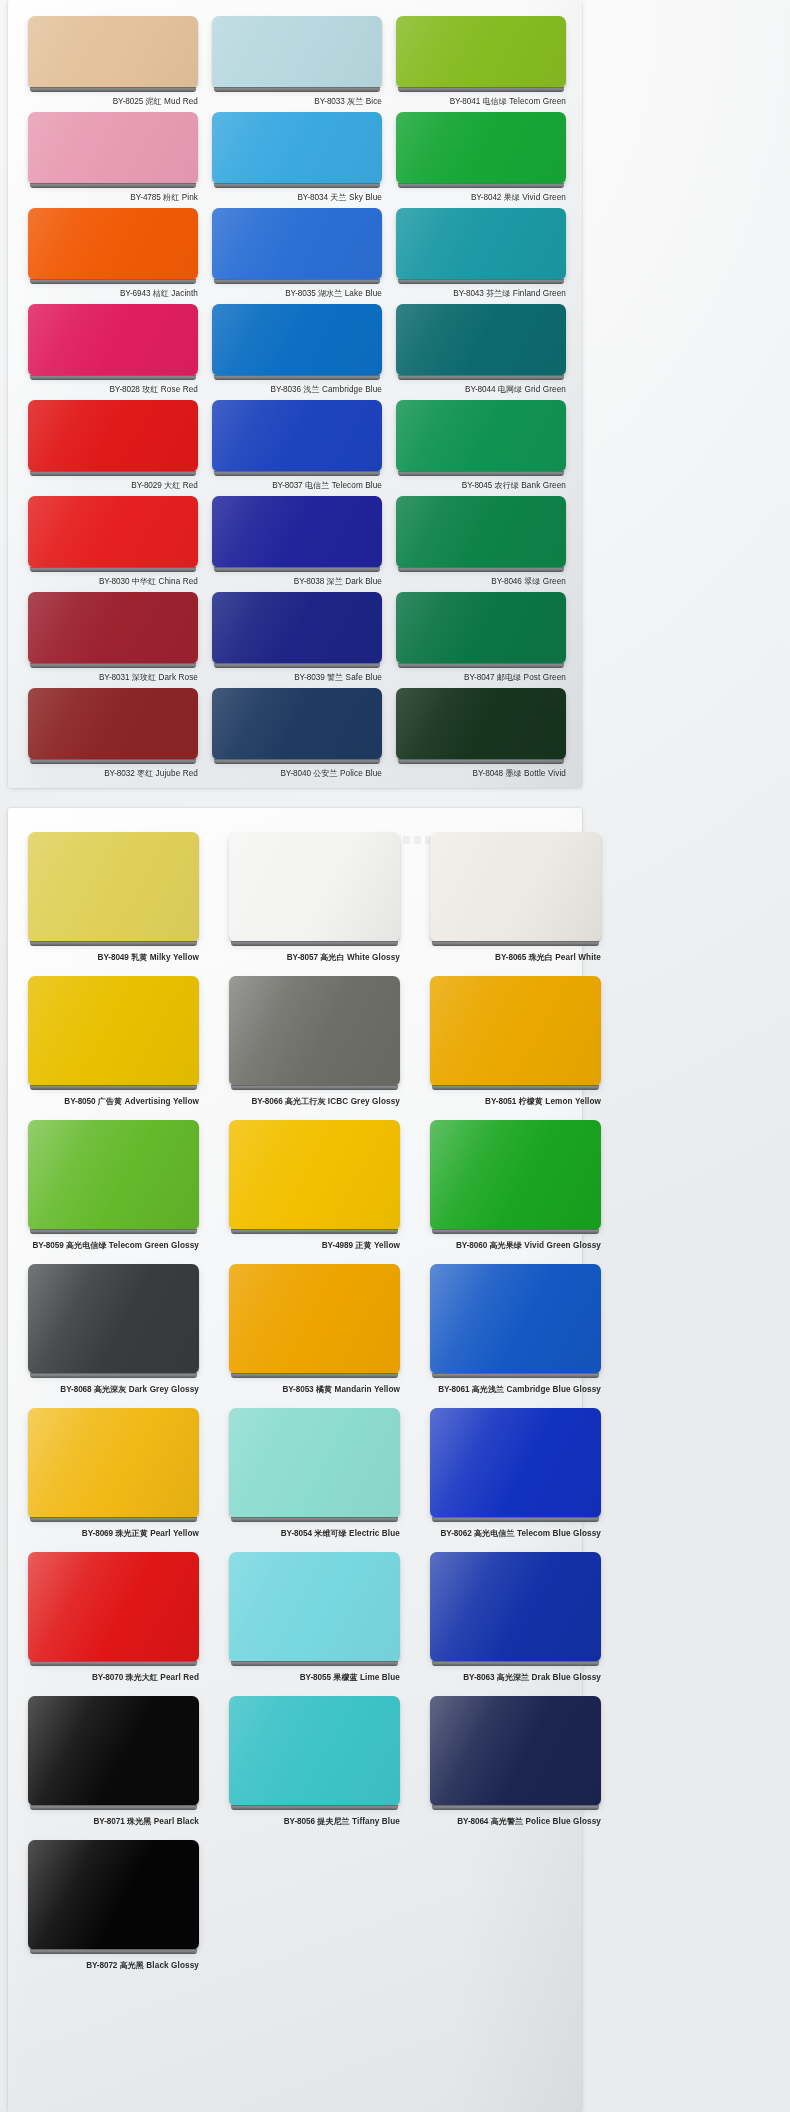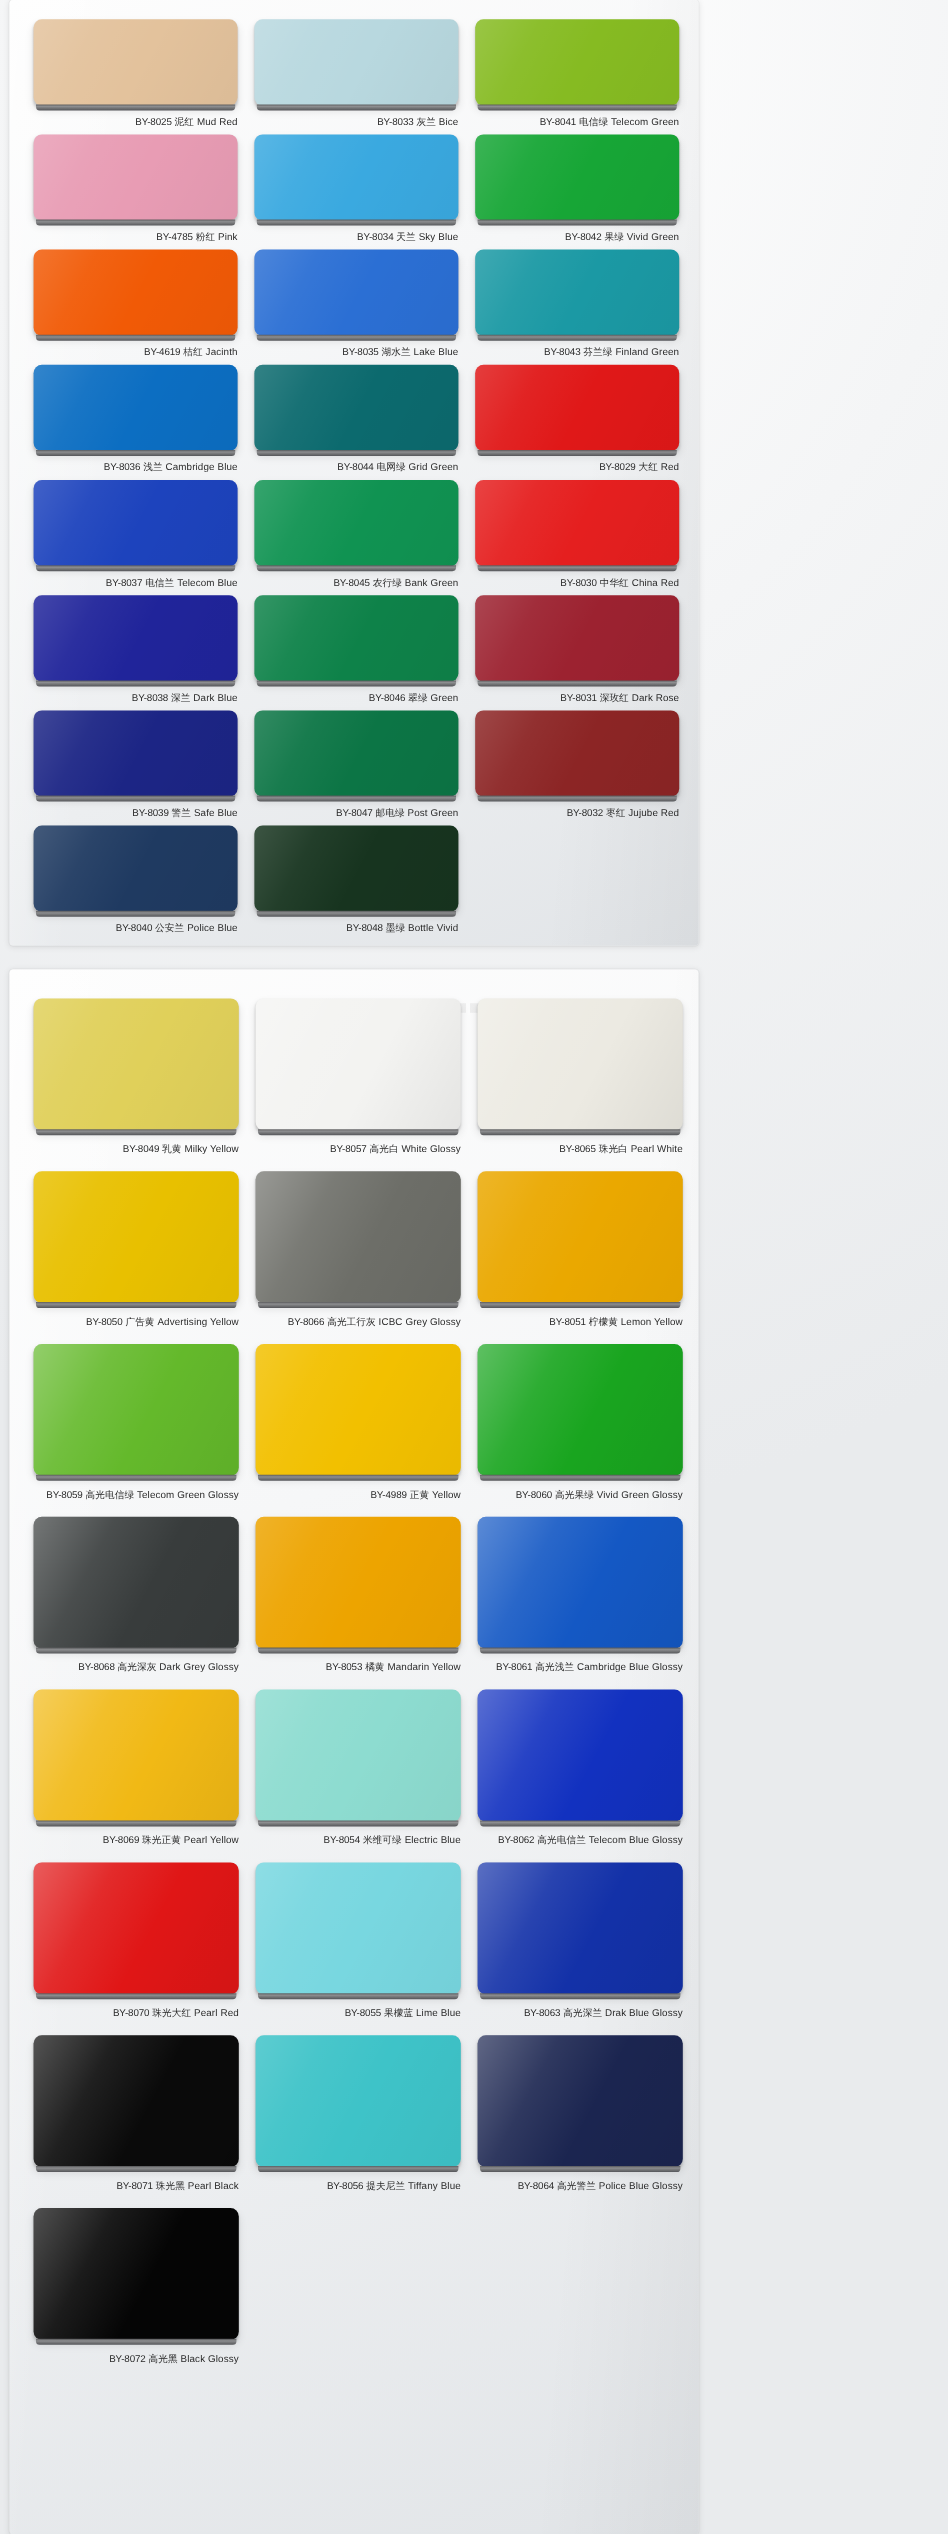--- a/index.html
+++ b/index.html
@@ -46,21 +46,21 @@
       linear-gradient(95deg, rgba(255,255,255,0.55) 0%, rgba(255,255,255,0.0) 18%, rgba(0,0,0,0.0) 80%, rgba(0,0,0,0.045) 100%);
   }
 
   .grid {
     position: relative;
     display: grid;
     grid-template-columns: repeat(3, 1fr);
     z-index: 2;
   }
   #panel-top .grid    { grid-auto-rows: 96px; padding: 16px 20px 8px 20px; column-gap: 14px; }
-  #panel-bottom .grid { grid-auto-rows: 144px; padding: 24px 20px 10px 20px; column-gap: 14px; }
+  #panel-bottom .grid { grid-auto-rows: 144px; padding: 24px 20px 10px 20px; column-gap: 30px; font-weight: bold; }
 
   .cell {
     position: relative;
     display: flex;
     flex-direction: column;
     align-items: flex-end;
   }
 
   .chip-wrap {
     position: relative;
@@ -192,39 +192,48 @@
           </div>
           <div class="caption"><span class="cap-code">BY-8042</span> <span class="cap-cn">果绿</span> <span class="cap-en">Vivid Green</span></div>
         </div>
         <div class="cell">
           <div class="chip-wrap">
             <div class="chip" style="background: rgb(241, 90, 6);">
               <div class="gloss"></div>
               <div class="edge"></div>
             </div>
           </div>
-          <div class="caption"><span class="cap-code">BY-4619</span> <span class="cap-cn">桔红</span> <span class="cap-en">Jacinth</span></div>
+          <div class="caption"><span class="cap-code">BY-6943</span> <span class="cap-cn">桔红</span> <span class="cap-en">Jacinth</span></div>
         </div>
         <div class="cell">
           <div class="chip-wrap">
             <div class="chip" style="background: rgb(43, 111, 212);">
               <div class="gloss"></div>
               <div class="edge"></div>
             </div>
           </div>
           <div class="caption"><span class="cap-code">BY-8035</span> <span class="cap-cn">湖水兰</span> <span class="cap-en">Lake Blue</span></div>
         </div>
         <div class="cell">
           <div class="chip-wrap">
             <div class="chip" style="background: rgb(27, 153, 164);">
               <div class="gloss"></div>
               <div class="edge"></div>
             </div>
           </div>
           <div class="caption"><span class="cap-code">BY-8043</span> <span class="cap-cn">芬兰绿</span> <span class="cap-en">Finland Green</span></div>
+        </div>
+        <div class="cell">
+          <div class="chip-wrap">
+            <div class="chip" style="background: rgb(224, 30, 95);">
+              <div class="gloss"></div>
+              <div class="edge"></div>
+            </div>
+          </div>
+          <div class="caption"><span class="cap-code">BY-8028</span> <span class="cap-cn">玫红</span> <span class="cap-en">Rose Red</span></div>
         </div>
         <div class="cell">
           <div class="chip-wrap">
             <div class="chip" style="background: rgb(12, 110, 194);">
               <div class="gloss"></div>
               <div class="edge"></div>
             </div>
           </div>
           <div class="caption"><span class="cap-code">BY-8036</span> <span class="cap-cn">浅兰</span> <span class="cap-en">Cambridge Blue</span></div>
         </div>

